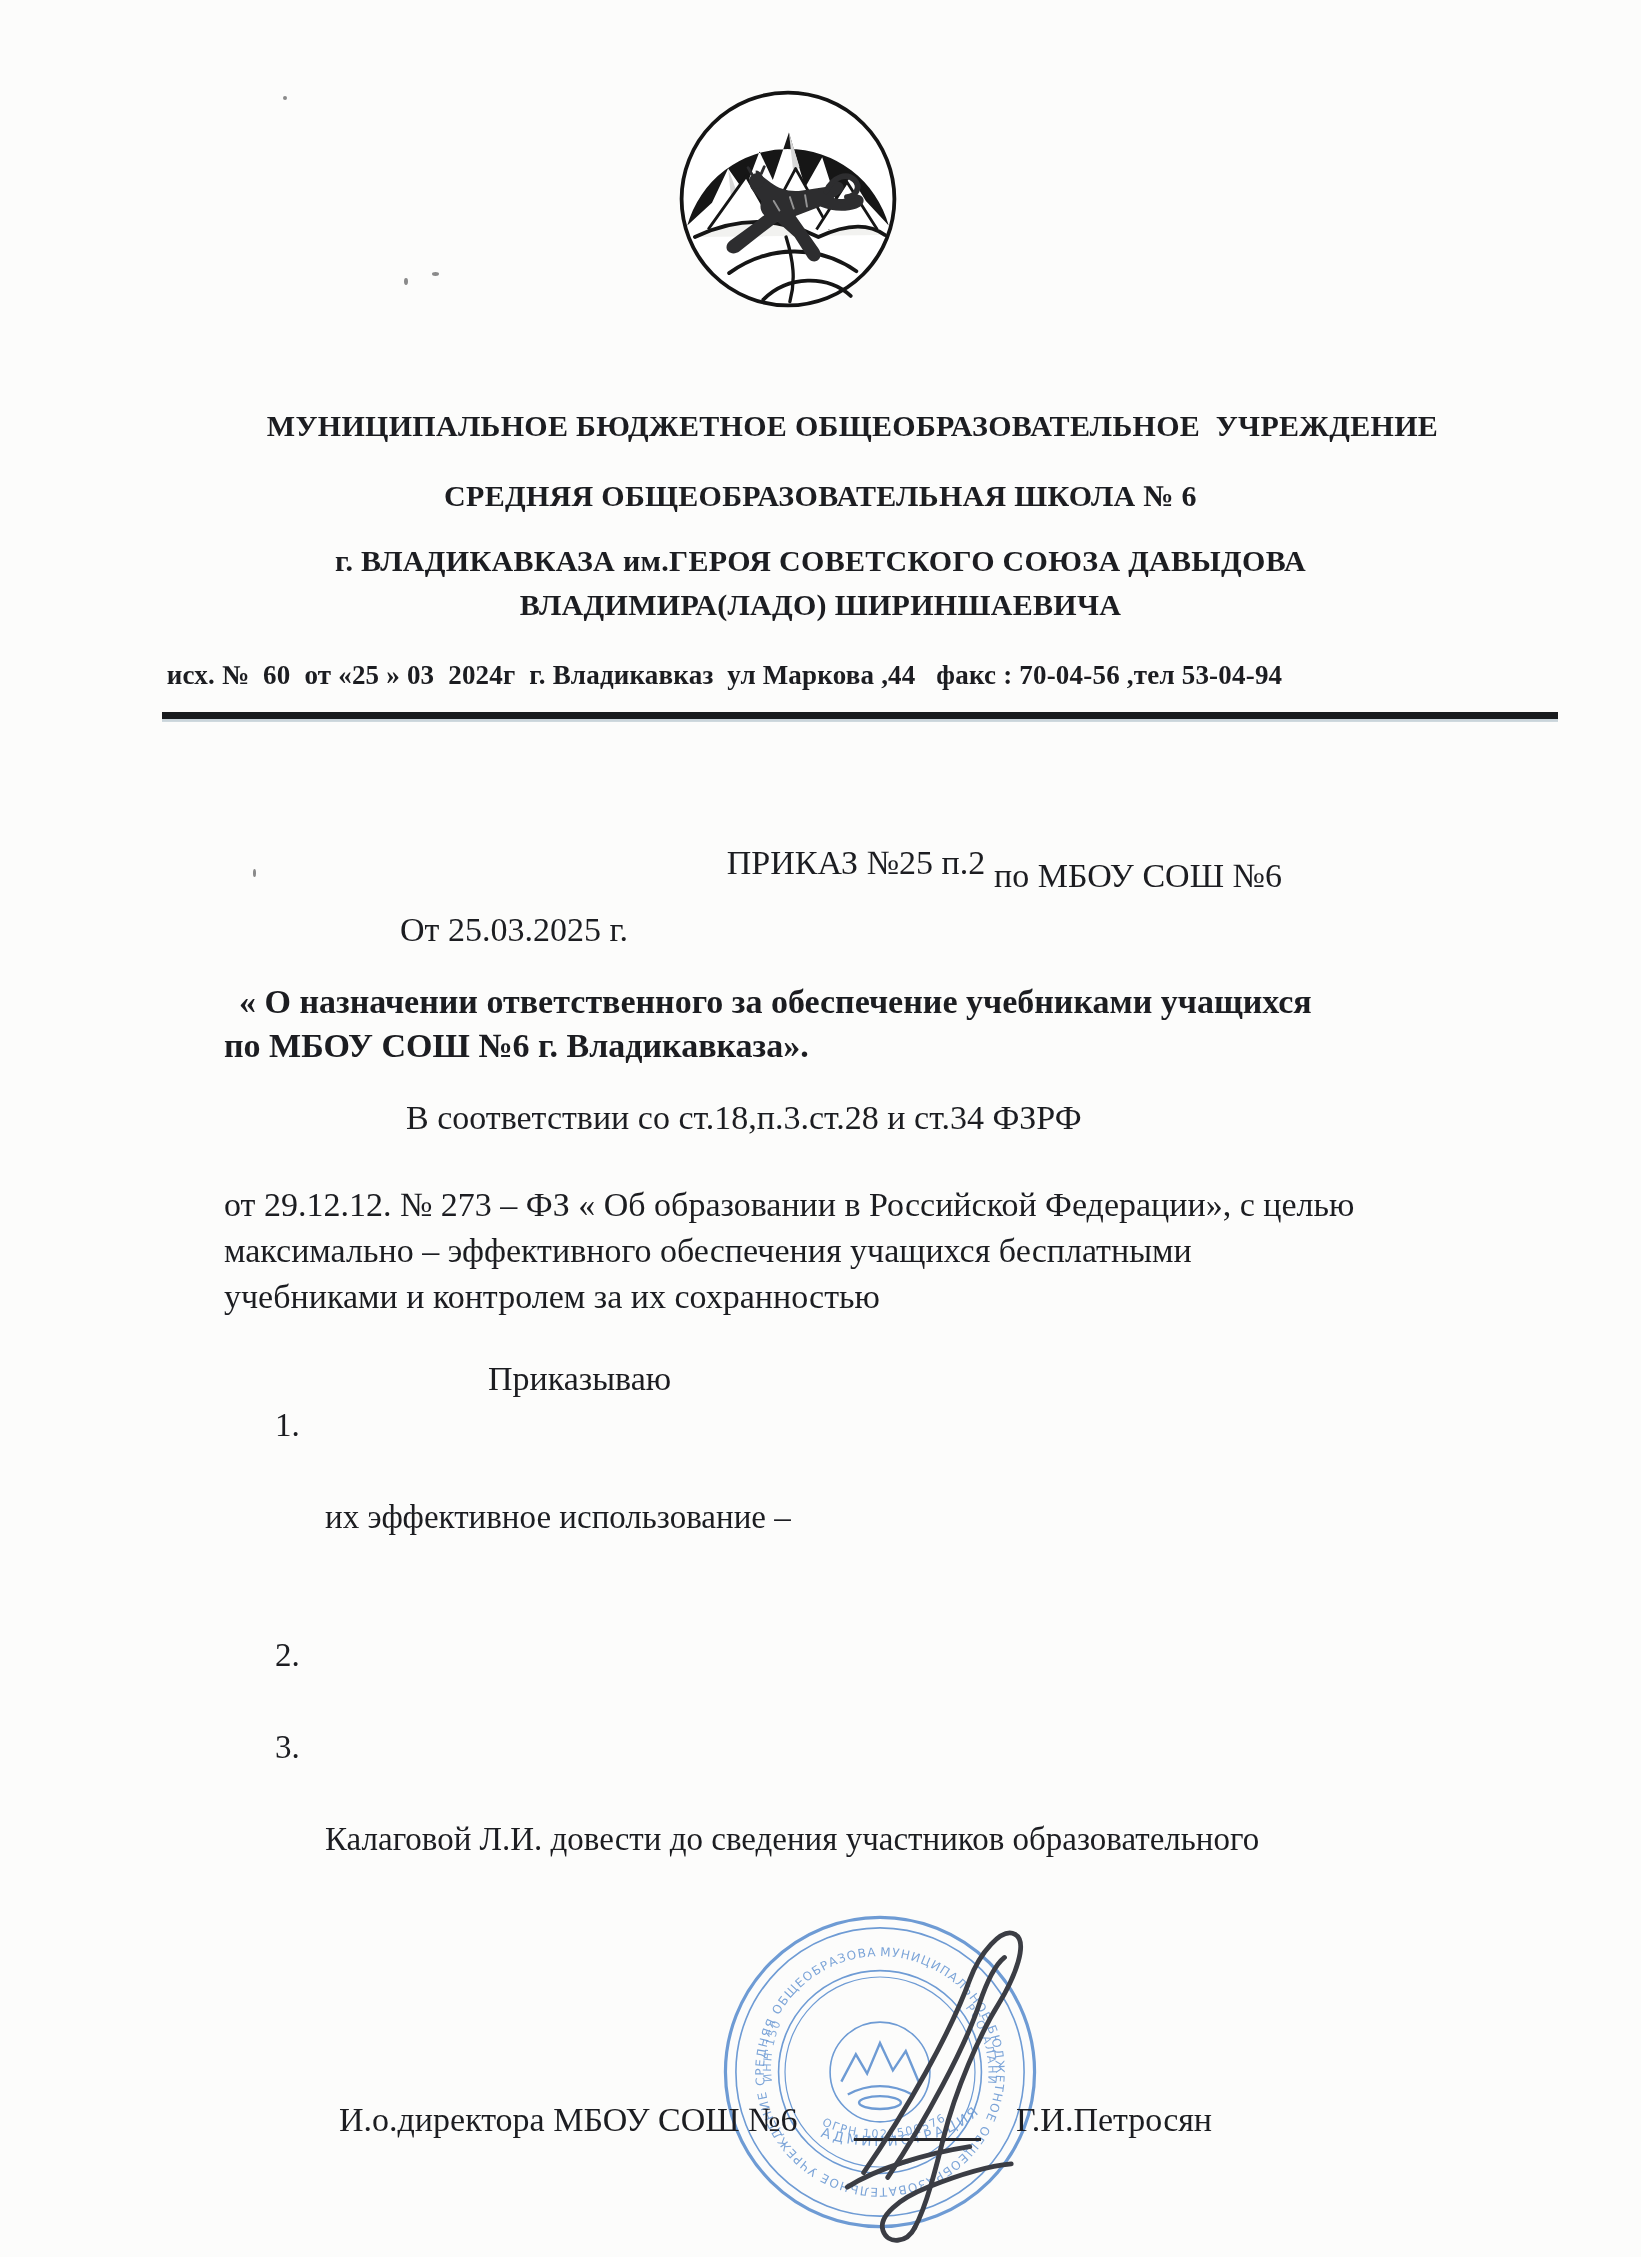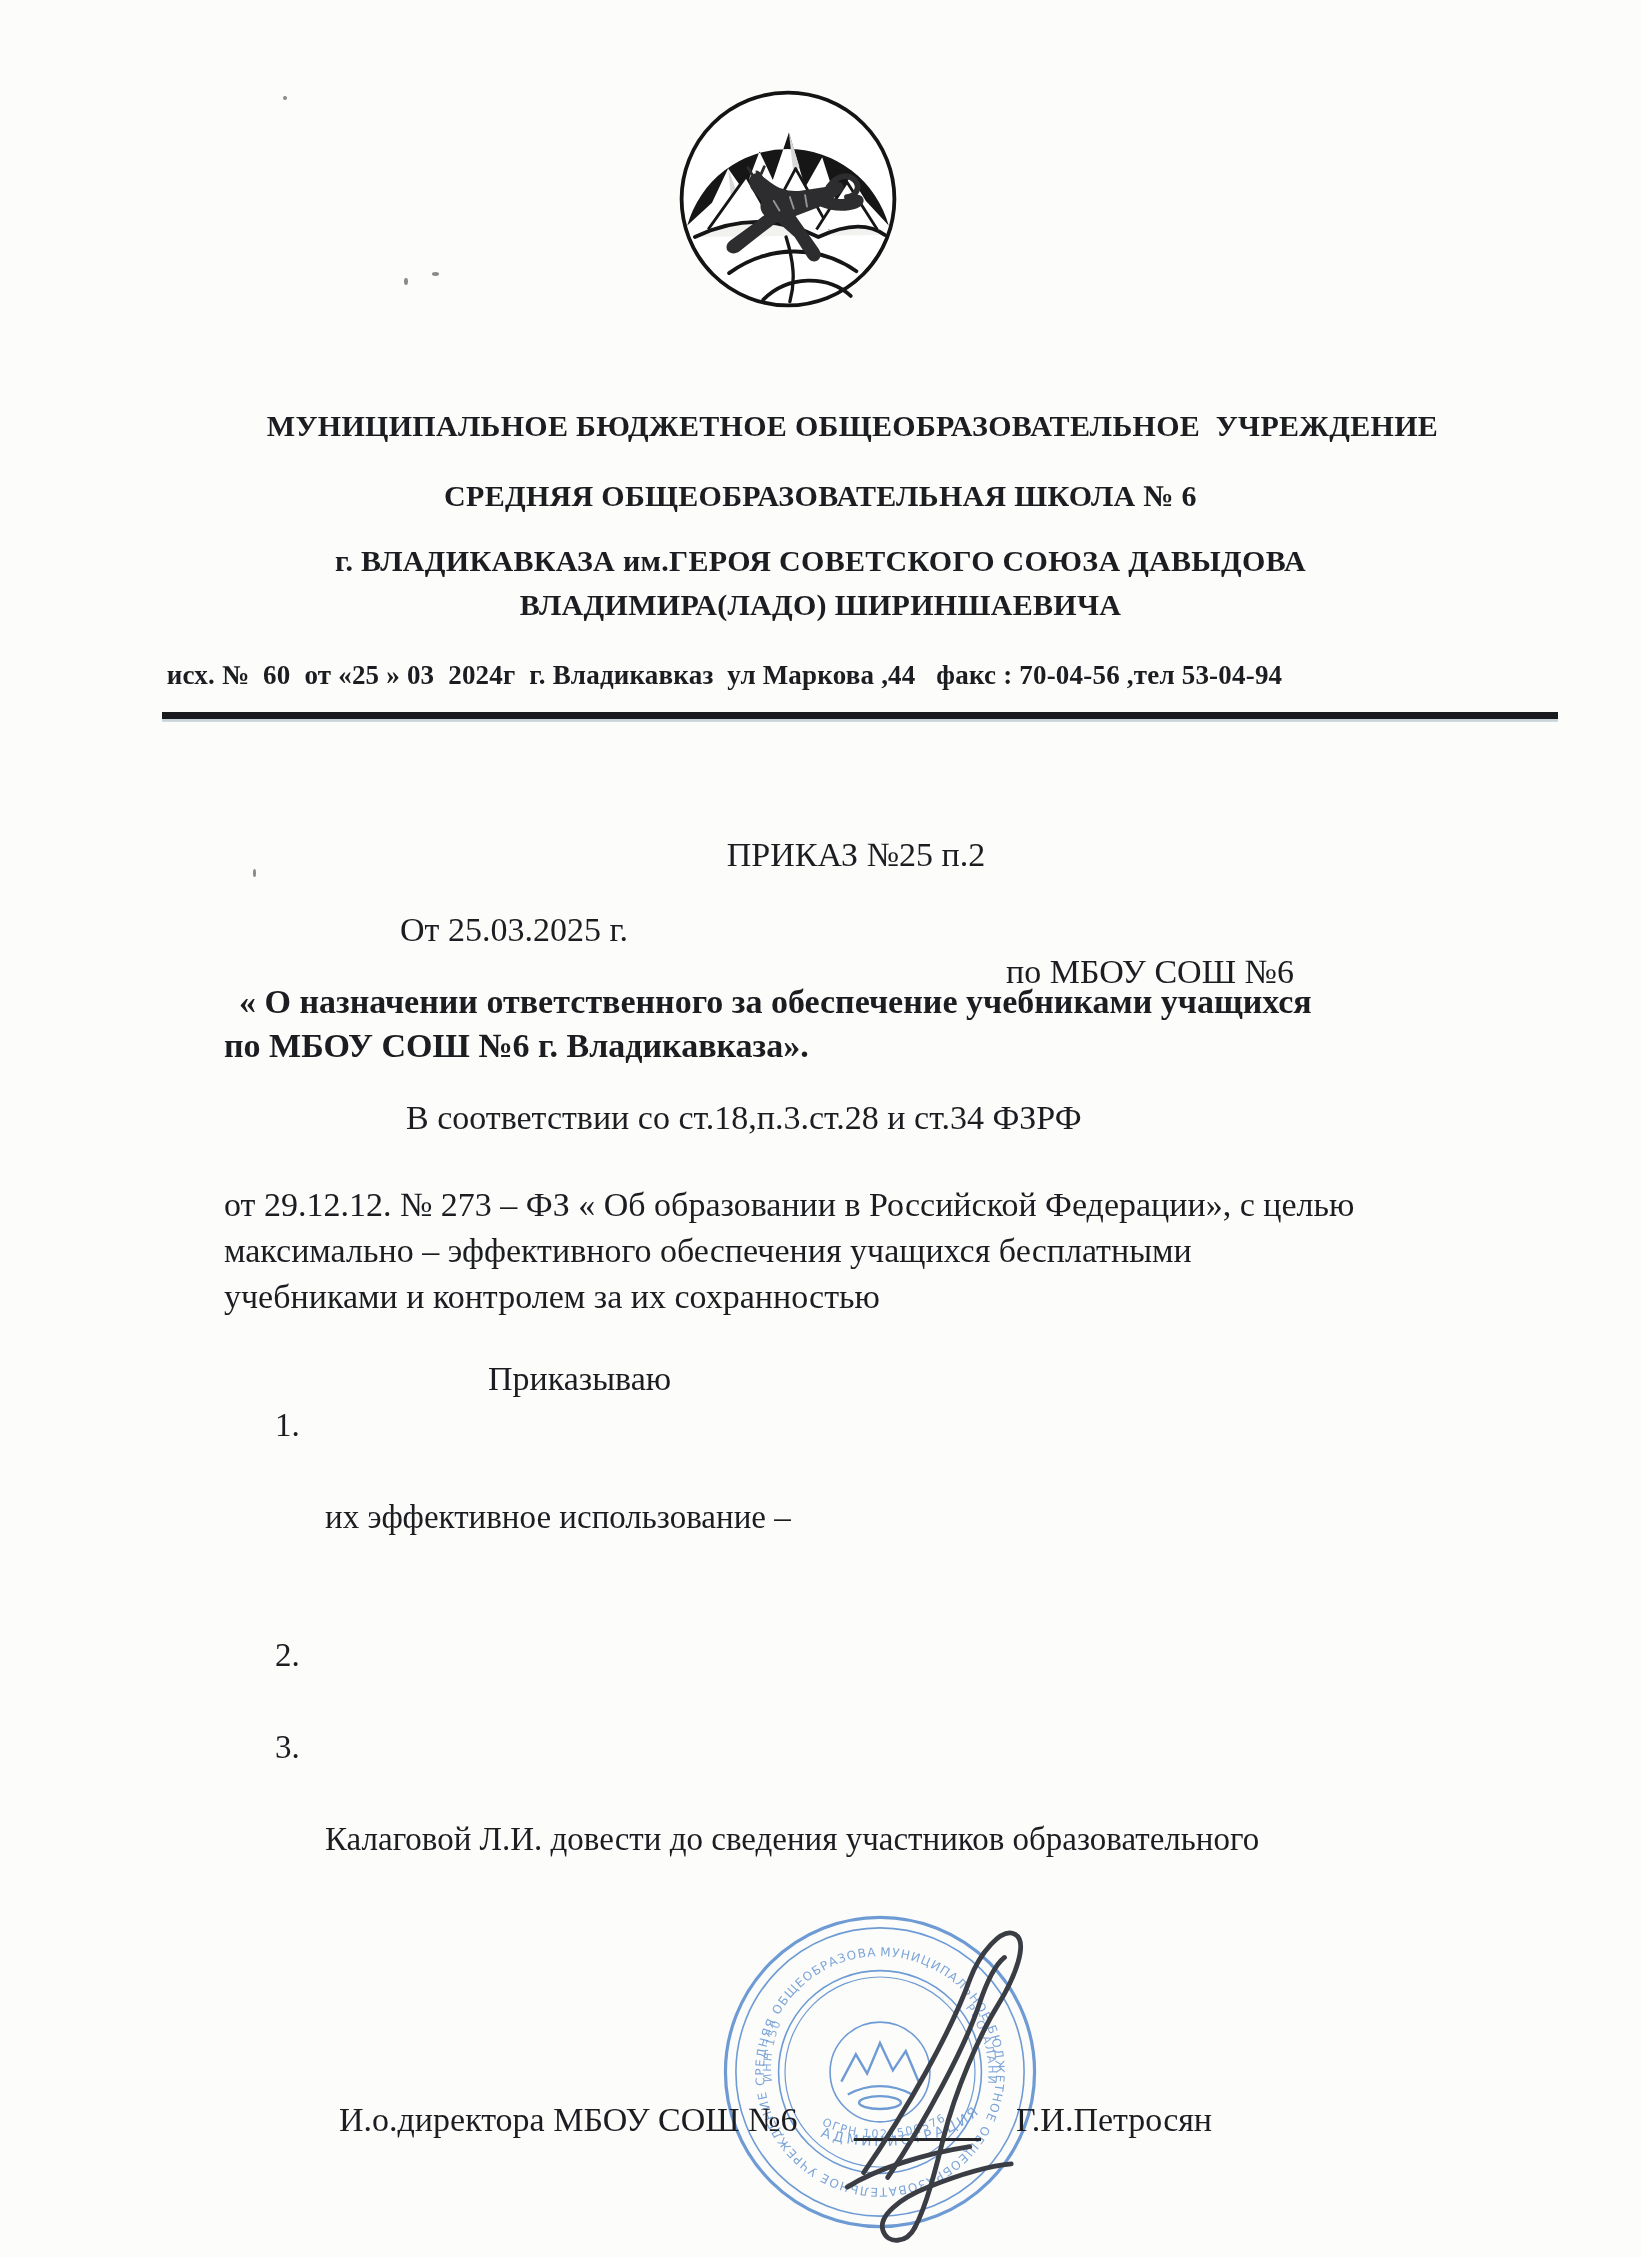--- a/index.html
+++ b/index.html
@@ -9,21 +9,21 @@
     font-family:"Liberation Serif","DejaVu Serif",serif;
     color:#1c1d21;
     -webkit-font-smoothing:antialiased;
   }
   .abs{position:absolute;}
   .hdr{width:1641px;text-align:center;font-weight:700;font-size:30px;letter-spacing:0.3px;white-space:pre;}
   .ref{width:1449px;text-align:center;font-weight:700;font-size:27px;white-space:pre;letter-spacing:0.2px;}
   .rule{left:162px;top:712px;width:1396px;height:6.8px;background:#191b1e;box-shadow:0 2.9px 0 rgba(110,140,160,.35);}
   .t35{font-size:34px;}
   .bold{font-weight:700;}
-  .center-line{width:1641px;text-align:center;}
+  .center-line{width:1641px;text-align:center;margin-top:8px;}
   .list{left:275px;top:1402px;width:1178px;}
   .item{display:flex;align-items:flex-start;}
   .inum{width:50px;flex:0 0 50px;font-size:33px;line-height:46px;}
   .ilines{font-size:33px;line-height:46px;white-space:pre;}
   .speck{border-radius:50%;background:#8a8a8a;}
   .sigline{left:854px;top:2138px;width:127px;height:2.9px;background:#26272b;}
   svg text{font-family:"DejaVu Sans",sans-serif;}
 </style>
 </head>
 <body>
@@ -65,21 +65,21 @@
 
 <div class="abs hdr" style="top:409px;padding-left:32px;">МУНИЦИПАЛЬНОЕ БЮДЖЕТНОЕ ОБЩЕОБРАЗОВАТЕЛЬНОЕ  УЧРЕЖДЕНИЕ</div>
 <div class="abs hdr" style="top:479px;">СРЕДНЯЯ ОБЩЕОБРАЗОВАТЕЛЬНАЯ ШКОЛА № 6</div>
 <div class="abs hdr" style="top:544px;">г. ВЛАДИКАВКАЗА им.ГЕРОЯ СОВЕТСКОГО СОЮЗА ДАВЫДОВА</div>
 <div class="abs hdr" style="top:588px;">ВЛАДИМИРА(ЛАДО) ШИРИНШАЕВИЧА</div>
 <div class="abs ref" style="top:660px;">исх. №  60  от «25 » 03  2024г  г. Владикавказ  ул Маркова ,44   факс : 70-04-56 ,тел 53-04-94</div>
 <div class="abs rule"></div>
 
 <div class="abs center-line t35" style="top:836px;padding-left:70px;width:1572px;">ПРИКАЗ №25 п.2</div>
 <div class="abs t35" style="left:386px;top:911px;margin-left:14px;">От 25.03.2025 г.</div>
-<div class="abs t35" style="left:994px;top:953px;margin-left:12px;">по МБОУ СОШ №6</div>
+<div class="abs t35" style="left:994px;top:857px;">по МБОУ СОШ №6</div>
 
 <div class="abs t35 bold" style="left:239px;top:983px;">« О назначении ответственного за обеспечение учебниками учащихся</div>
 <div class="abs t35 bold" style="left:224px;top:1027px;">по МБОУ СОШ №6 г. Владикавказа».</div>
 
 <div class="abs t35" style="left:406px;top:1099px;">В соответствии со ст.18,п.3.ст.28 и ст.34 ФЗРФ</div>
 
 <div class="abs t35" style="left:224px;top:1186px;">от 29.12.12. № 273 – ФЗ « Об образовании в Российской Федерации», с целью</div>
 <div class="abs t35" style="left:224px;top:1232px;">максимально – эффективного обеспечения учащихся бесплатными</div>
 <div class="abs t35" style="left:224px;top:1278px;">учебниками и контролем за их сохранностью</div>
 

